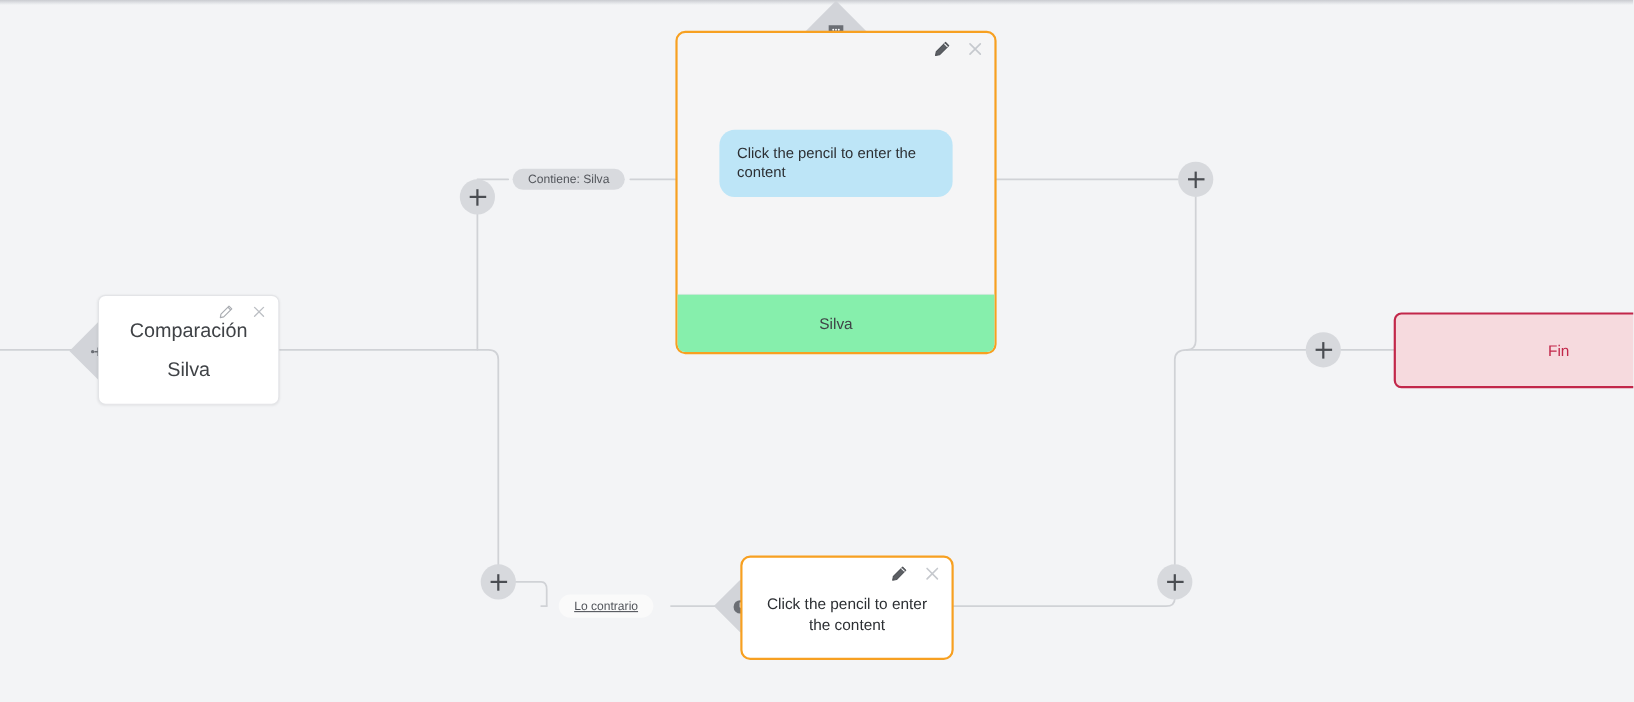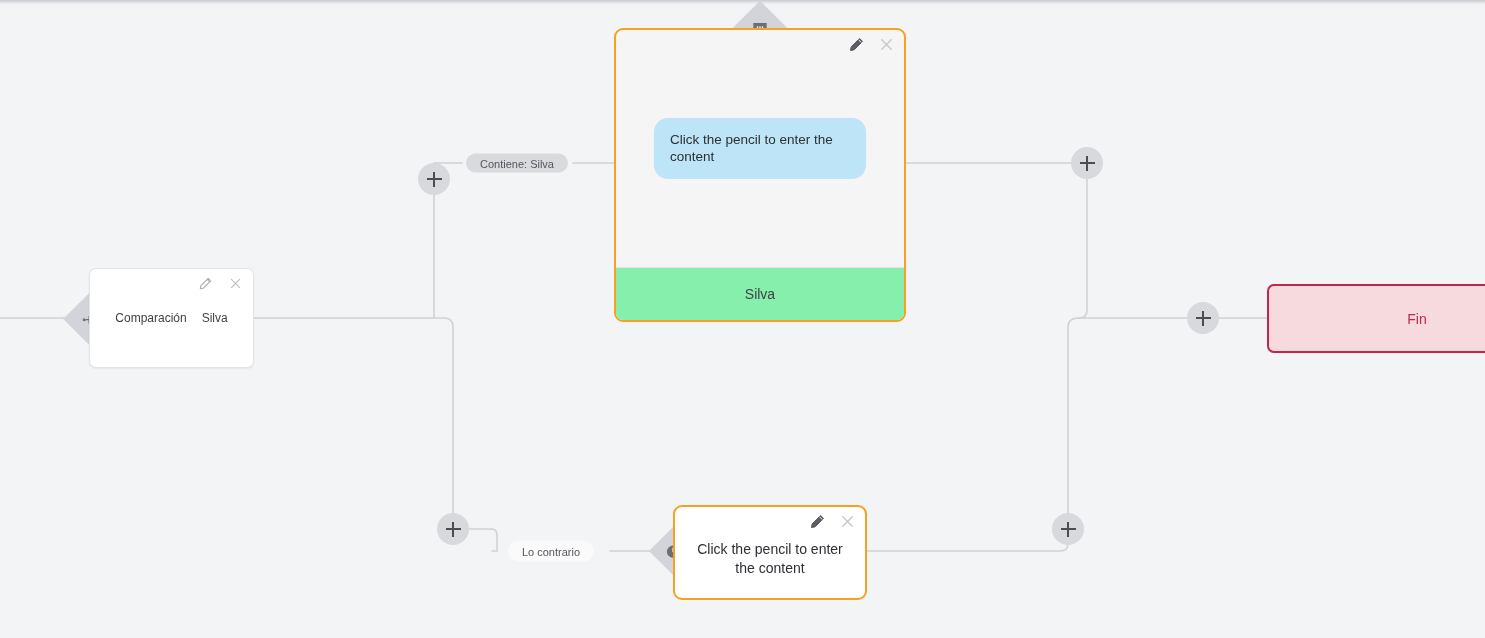--- a/index.html
+++ b/index.html
@@ -112,26 +112,26 @@
     cursor: pointer;
   }
 
   
   #node-compare {
     left: 89px; top: 268px;
     width: 165px; height: 100px;
     border: 1px solid #e3e4e7;
     box-shadow: 0 1px 2px rgba(0,0,0,.06);
     display: flex;
-    flex-direction: row;
+    flex-direction: column;
     align-items: center;
     justify-content: center;
     gap: 15px;
     color: #3f4246;
-    font-size: 12px;
+    font-size: 18px;
   }
 
   
   #node-message {
     left: 614px; top: 28px;
     width: 292px; height: 294px;
     border: 2px solid #f7a021;
     border-radius: 9px;
     background: #f5f5f6;
     display: flex;
@@ -249,21 +249,21 @@
     <span></span>
   </div>
   <div class="plus" style="left:1068px; top:529px;">
     <span></span>
   </div>
   <div class="plus" style="left:1203px; top:318px;">
     <span></span>
   </div>
 
   <div class="pill grey" style="left:517px; top:163px;">Contiene: Silva</div>
-  <div class="pill white" style="left:551px; top:551px; height:21px; border-radius:11px;">Lo contrario</div>
+  <div class="pill white" style="left:551px; top:551px; height:21px; border-radius:11px;text-decoration:underline;">Lo contrario</div>
 
   <div class="diamond" style="left:90px; top:319px;">
     <span class="dicon">
       <svg width="17" height="17" viewBox="0 0 20 20">
         <circle cx="3.2" cy="10" r="1.8" fill="#6b6e74"></circle>
         <path d="M5,10 H9 M9,5.5 V14.5 M9,5.5 H11 M9,10 H11 M9,14.5 H11" stroke="#6b6e74" stroke-width="1.5" fill="none"></path>
         <rect x="11" y="3.6" width="5.2" height="3.8" rx="1" fill="#6b6e74"></rect>
         <rect x="11" y="8.1" width="5.2" height="3.8" rx="1" fill="#6b6e74"></rect>
         <rect x="11" y="12.6" width="5.2" height="3.8" rx="1" fill="#6b6e74"></rect>
       </svg>

